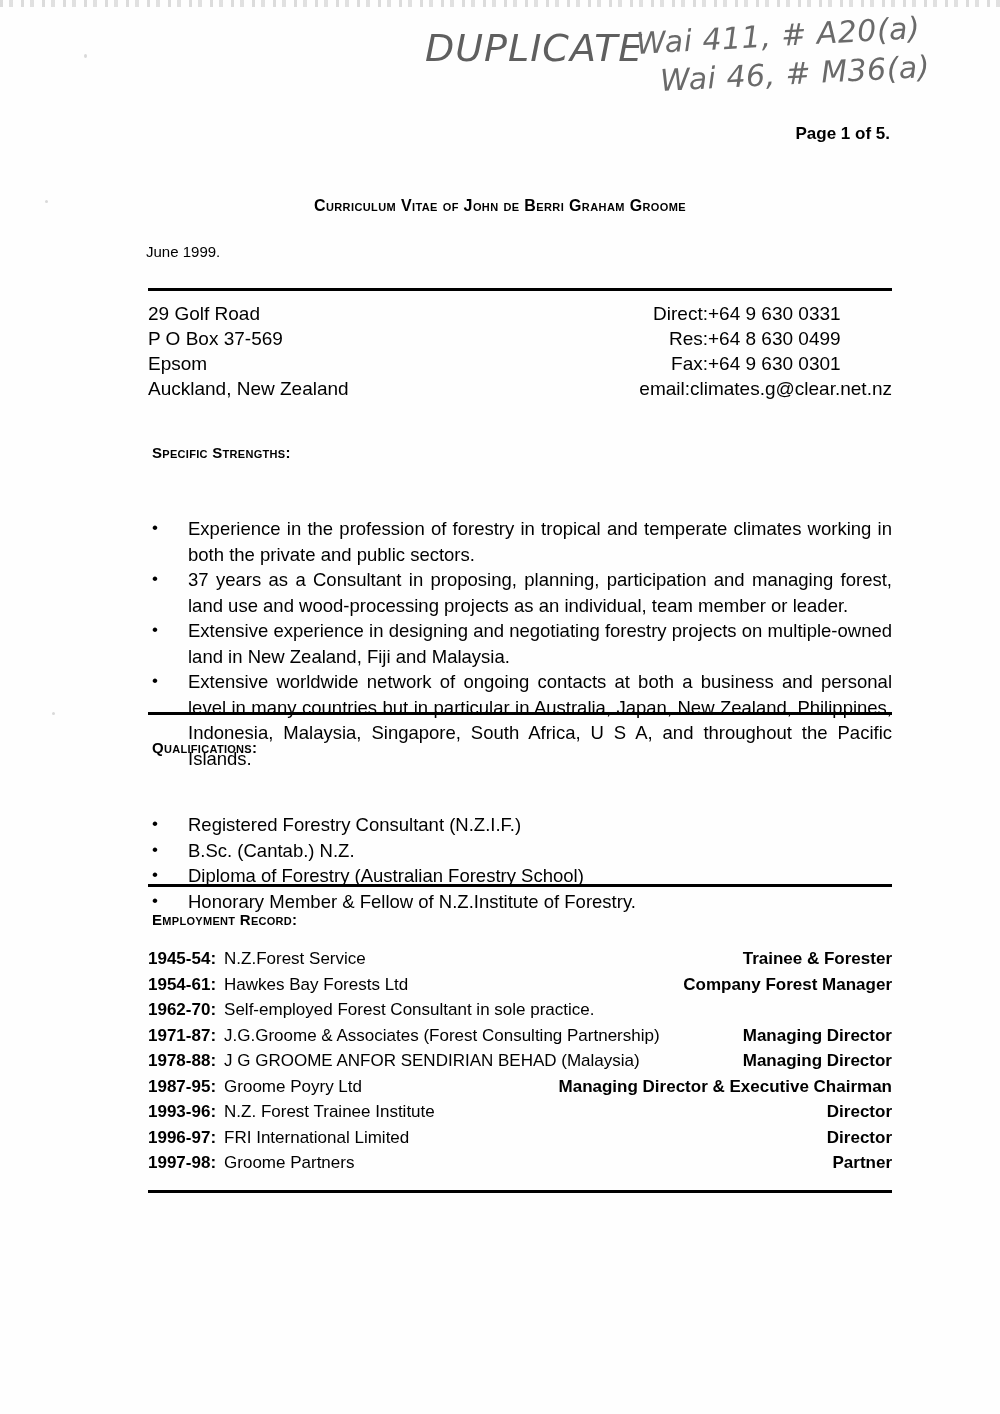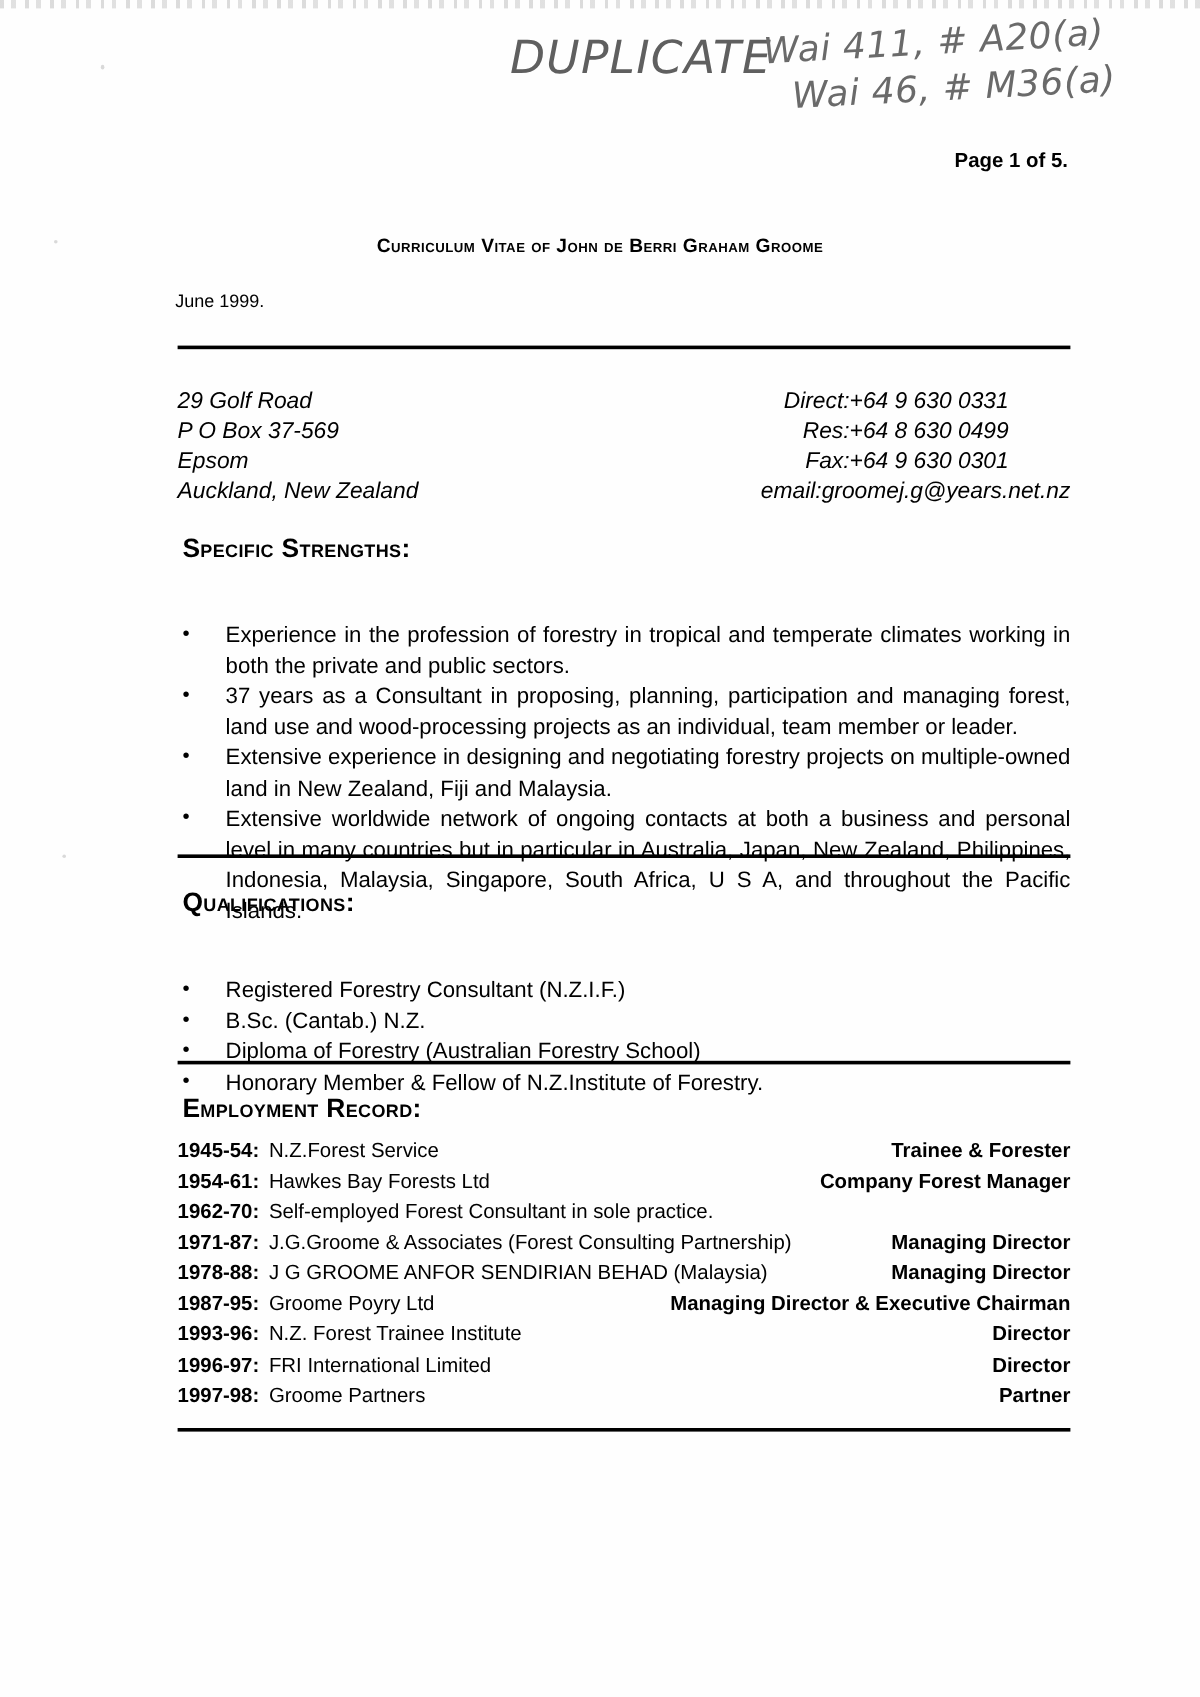--- a/index.html
+++ b/index.html
@@ -101,39 +101,38 @@
     left: 148px;
     width: 744px;
     height: 3px;
     background: #000000;
   }
 
   
   .contact {
     position: absolute;
     left: 148px;
-    top: 324px;
+    top: 303px;
     width: 744px;
-    font-style: italic;
   }
   .contact-row {
     display: flex;
     align-items: baseline;
     height: 25px;
     font-size: 19px;
   }
   .c-addr  { width: 420px; white-space: nowrap; }
   .c-label { width: 140px; text-align: right; white-space: nowrap; }
   .c-value { flex: 1; text-align: left; white-space: nowrap; }
 
   
   .section-head {
     position: absolute;
     left: 152px;
-    font-size: 22px;
+    font-size: 15px;
     font-weight: bold;
     font-variant: small-caps;
     letter-spacing: 0.3px;
     white-space: nowrap;
   }
 
   
   .bullets {
     position: absolute;
     left: 152px;
@@ -218,21 +217,21 @@
       <span class="c-value">+64 8 630 0499</span>
     </div>
     <div class="contact-row">
       <span class="c-addr">Epsom</span>
       <span class="c-label">Fax:</span>
       <span class="c-value">+64 9 630 0301</span>
     </div>
     <div class="contact-row">
       <span class="c-addr">Auckland, New Zealand</span>
       <span class="c-label">email:</span>
-      <span class="c-value">groomej.g@years.net.nz</span>
+      <span class="c-value">climates.g@clear.net.nz</span>
     </div>
   </div>
 
   <div class="section-head" style="top:444px;">Specific Strengths:</div>
 
   <div class="bullets" style="top:479px;">
     <div class="bullet-item justify">Experience in the profession of forestry in tropical and temperate climates working in both the private and public sectors.</div>
     <div class="bullet-item justify">37 years as a Consultant in proposing, planning, participation and managing forest, land use and wood-processing projects as an individual, team member or leader.</div>
     <div class="bullet-item justify">Extensive experience in designing and negotiating forestry projects on multiple-owned land in New Zealand, Fiji and Malaysia.</div>
     <div class="bullet-item justify">Extensive worldwide network of ongoing contacts at both a business and personal level in many countries but in particular in Australia, Japan, New Zealand, Philippines, Indonesia, Malaysia, Singapore, South Africa, U S A, and throughout the Pacific Islands.</div>

